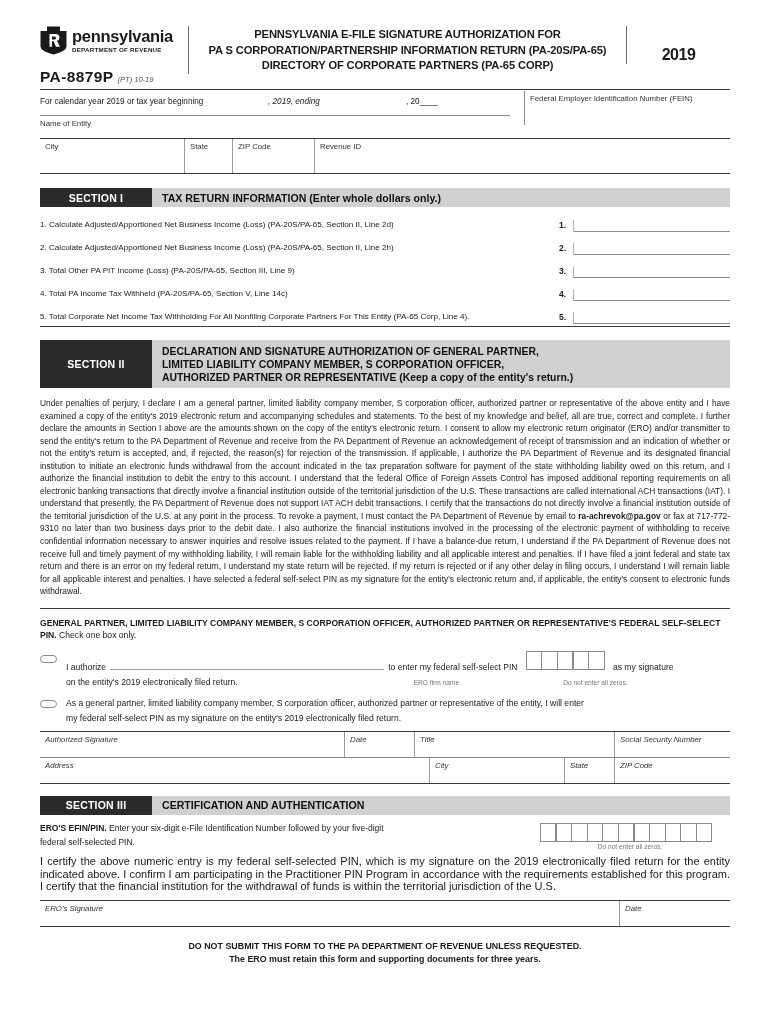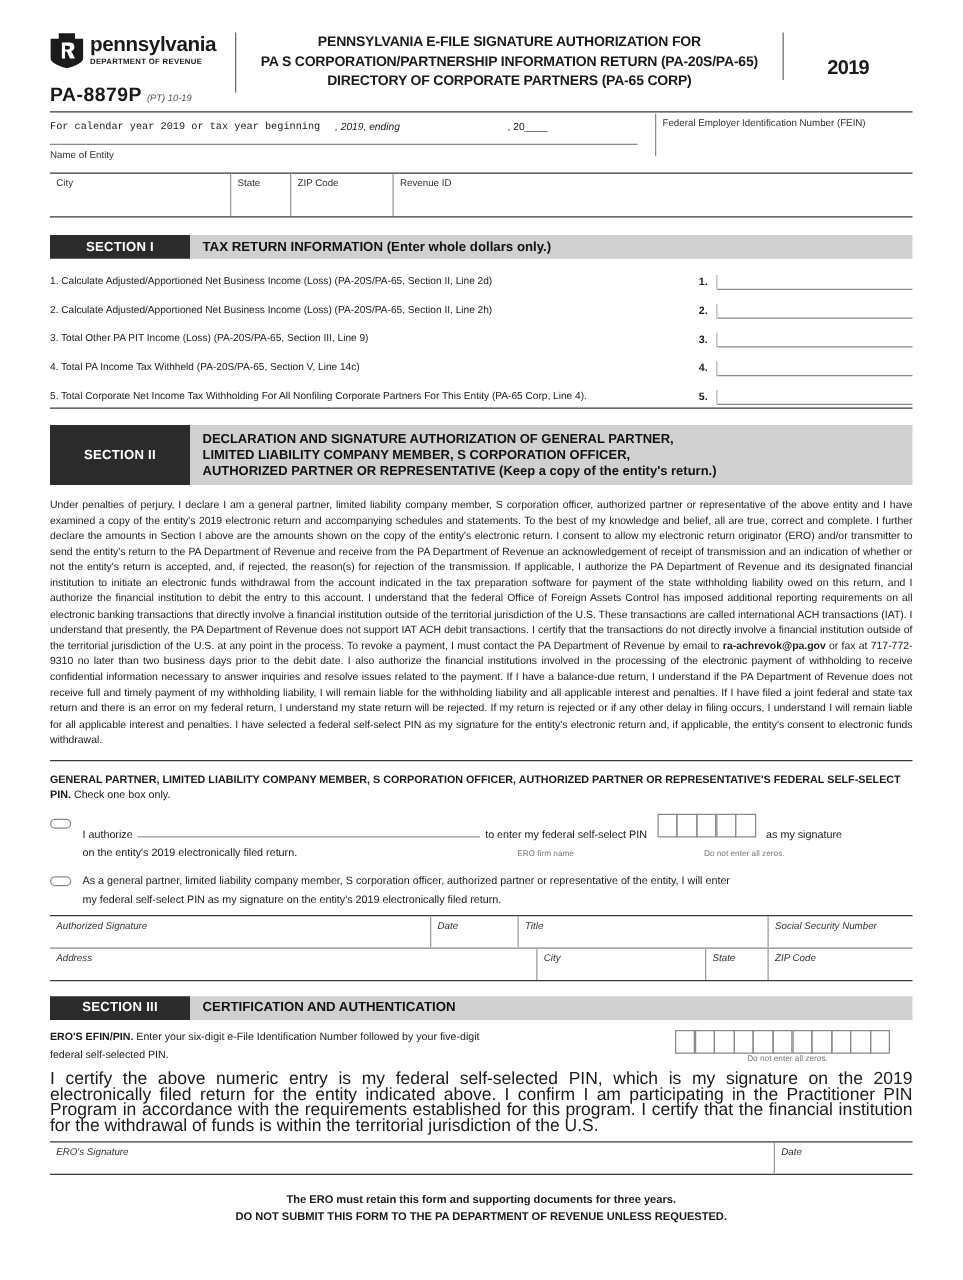--- a/index.html
+++ b/index.html
@@ -35,21 +35,21 @@
 
   
   .entity-wrap { position: relative; margin-top: 5px; }
   .fein-box {
     position: absolute; right: 0; top: -4px; width: 206px; height: 34px;
     border-left: 0.8px solid #8a8a8a; padding: 3px 0 0 5px;
   }
   .tiny { font-size: 7.8px; color: #333; }
   .row-calyear { height: 20px; display: flex; align-items: flex-start; padding-top: 2px; }
   .row-calyear .seg { font-size: 8.2px; }
-  .s1 { width: 228px; font-family: Liberation Mono, monospace; }
+  .s1 { width: 228px; }
   .s2 { width: 138px; font-style: italic; }
   .row-name { height: 22px; padding-top: 3px; }
 
   .addr-table { display: flex; width: 100%; height: 34px; margin-top: 0; }
   .addr-cell { border-right: 0.8px solid #9a9a9a; padding: 3px 0 0 5px; }
   .addr-cell:last-child { border-right: none; }
   .c-addr { flex: 1; padding-left: 4px; }
   .c-city { width: 145px; }
   .c-state { width: 48px; }
   .c-zip { width: 82px; }
@@ -113,21 +113,21 @@
   
   .ero-block { display: flex; margin-top: 6px; }
   .ero-text { flex: 1; font-size: 8.5px; line-height: 14px; }
   .ero-text b { font-weight: bold; }
   .ero-pins { width: 190px; flex: none; padding-top: 2px; }
   .efinboxes { display: flex; }
   .efincell { width: 16.4px; height: 19px; border: 0.8px solid #8a8a8a; margin-left: -0.8px; }
   .efincell:first-child { margin-left: 0; }
   .ero-note { font-size: 6.6px; color: #777; text-align: center; width: 180px; margin-top: 1px; }
 
-  .certify { font-size: 14px; line-height: 12.6px; text-align: justify; margin-top: 5px; }
+  .certify { font-size: 11px; line-height: 12.6px; text-align: justify; margin-top: 5px; }
 
   .footer-note { text-align: center; margin-top: 13px; }
   .footer-note div { font-size: 8.9px; font-weight: bold; line-height: 13.5px; }
 </style>
 </head>
 <body>
 
 <div class="page">
 
   <div class="hdr">
@@ -325,17 +325,17 @@
   <div class="certify">I certify the above numeric entry is my federal self-selected PIN, which is my signature on the 2019 electronically filed return for the entity indicated above. I confirm I am participating in the Practitioner PIN Program in accordance with the requirements established for this program. I certify that the financial institution for the withdrawal of funds is within the territorial jurisdiction of the U.S.</div>
 
   <div class="sigtable" style="margin-top:7px;">
     <div class="sigrow last">
       <div class="sigcell" style="flex:1;"><span>ERO's Signature</span></div>
       <div class="sigcell" style="width:110px;"><span>Date</span></div>
     </div>
   </div>
 
   <div class="footer-note">
+    <div>DO NOT SUBMIT THIS FORM TO THE PA DEPARTMENT OF REVENUE UNLESS REQUESTED.</div>
     <div>The ERO must retain this form and supporting documents for three years.</div>
-    <div>DO NOT SUBMIT THIS FORM TO THE PA DEPARTMENT OF REVENUE UNLESS REQUESTED.</div>
   </div>
 
 </div>
 
 </body></html>

